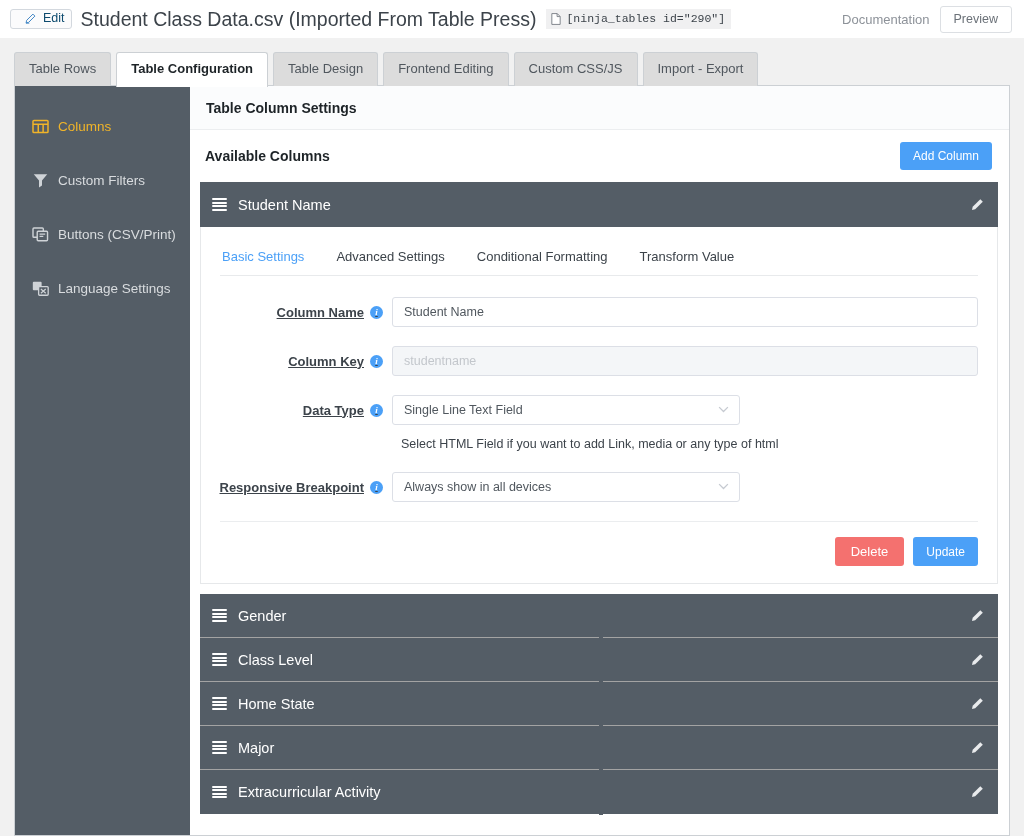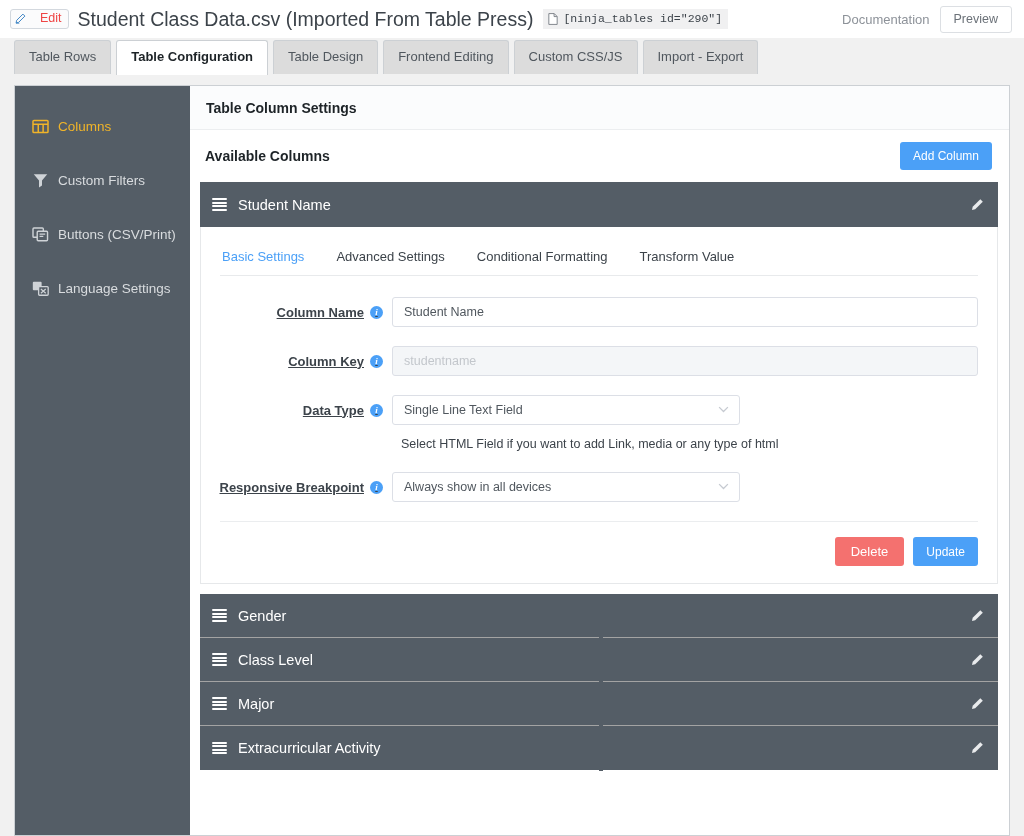--- a/index.html
+++ b/index.html
@@ -17,26 +17,26 @@
     height: 38px;
     background: #ffffff;
     display: flex;
     align-items: center;
     padding: 0 12px 0 10px;
     position: relative;
   }
   .edit-btn {
     display: inline-flex;
     align-items: center;
-    gap: 14px;
+    gap: 7px;
     border: 1px solid #d3d8de;
     border-radius: 3px;
     background: #fbfbfc;
-    padding: 2px 6px 3px 4px;
-    color: #ef4444;
+    padding: 2px 6px 3px 14px;
+    color: #0c4a6e;
     font-size: 12.5px;
     line-height: 1;
     cursor: pointer;
   }
   .edit-btn .pencil { display: inline-block; width: 11px; height: 11px; position: relative; }
   .edit-btn .pencil svg { display: block; }
   .title-text {
     font-size: 19.5px;
     color: #3c434a;
     font-weight: 400;
@@ -80,21 +80,21 @@
     border-radius: 3px;
     padding: 5px 13px 6px;
     cursor: pointer;
     font-family: "Liberation Sans", sans-serif;
   }
 
   
   .tabbar {
     height: 48px;
     background: #f1f1f1;
-    padding: 12px 14px;
+    padding: 0 14px;
     display: flex;
     align-items: flex-end;
     position: relative;
   }
   .tabbar::after {
     content: "";
     position: absolute;
     left: 14px; right: 14px; bottom: 0;
     height: 1px;
     background: #ccd0d4;
@@ -551,20 +551,32 @@
                 <path d="M11.3 2.2l2.5 2.5-7.6 7.6-3.2 .7 .7-3.2z" fill="#e9ebed"></path>
               </svg></span>
           </div>
           <div class="panel-head">
             <span class="burger">
               <i></i>
               <i></i>
               <i></i>
               <i></i>
             </span>
+            <span class="ptitle">Home State</span>
+            <span class="pencil-btn"><svg width="16" height="16" viewBox="0 0 16 16">
+                <path d="M11.3 2.2l2.5 2.5-7.6 7.6-3.2 .7 .7-3.2z" fill="#e9ebed"></path>
+              </svg></span>
+          </div>
+          <div class="panel-head">
+            <span class="burger">
+              <i></i>
+              <i></i>
+              <i></i>
+              <i></i>
+            </span>
             <span class="ptitle">Major</span>
             <span class="pencil-btn"><svg width="16" height="16" viewBox="0 0 16 16">
                 <path d="M11.3 2.2l2.5 2.5-7.6 7.6-3.2 .7 .7-3.2z" fill="#e9ebed"></path>
               </svg></span>
           </div>
           <div class="panel-head">
             <span class="burger">
               <i></i>
               <i></i>
               <i></i>

